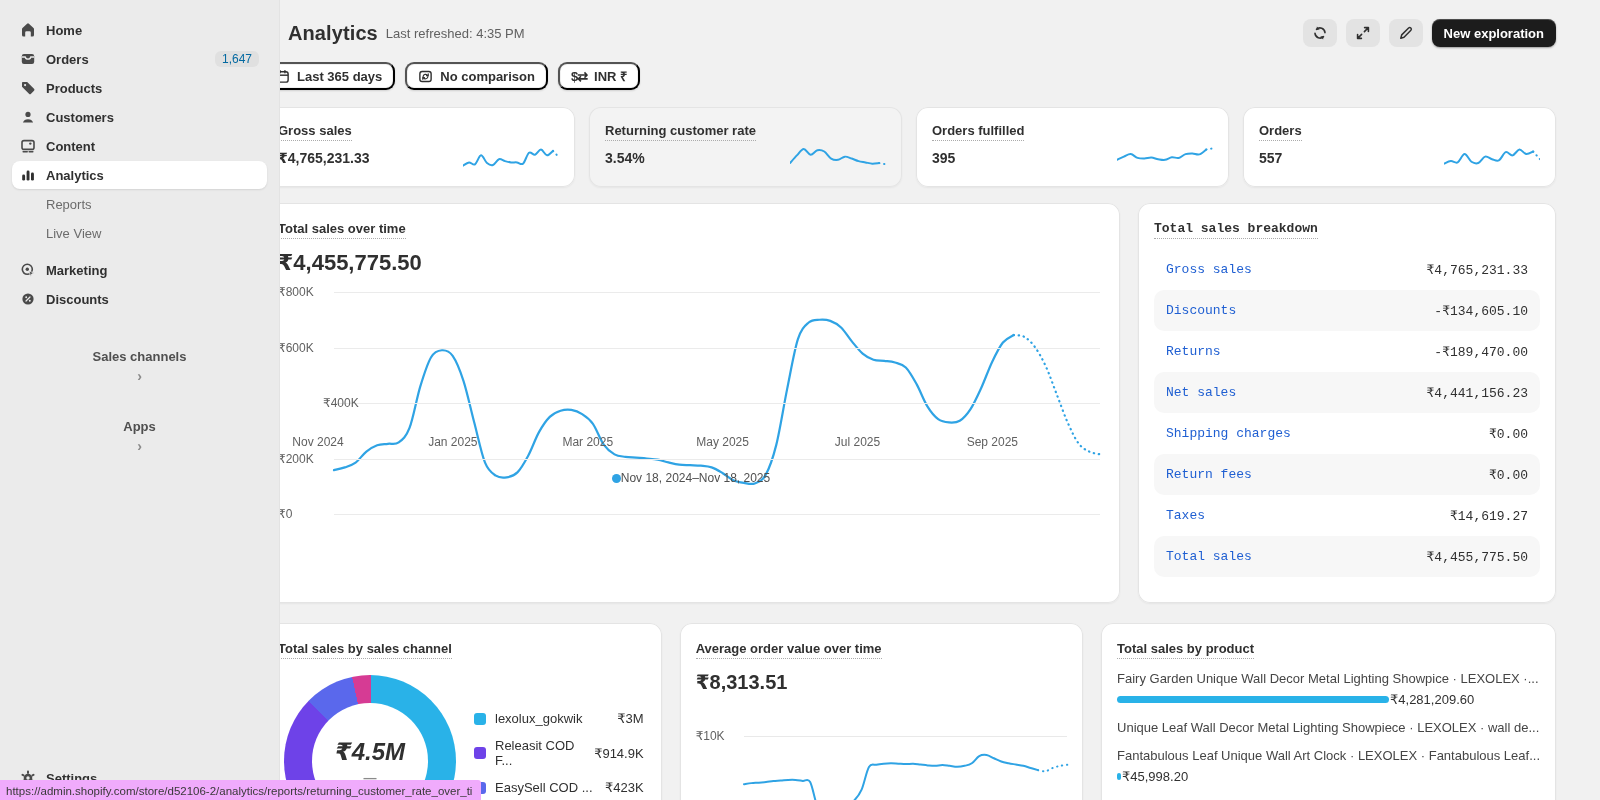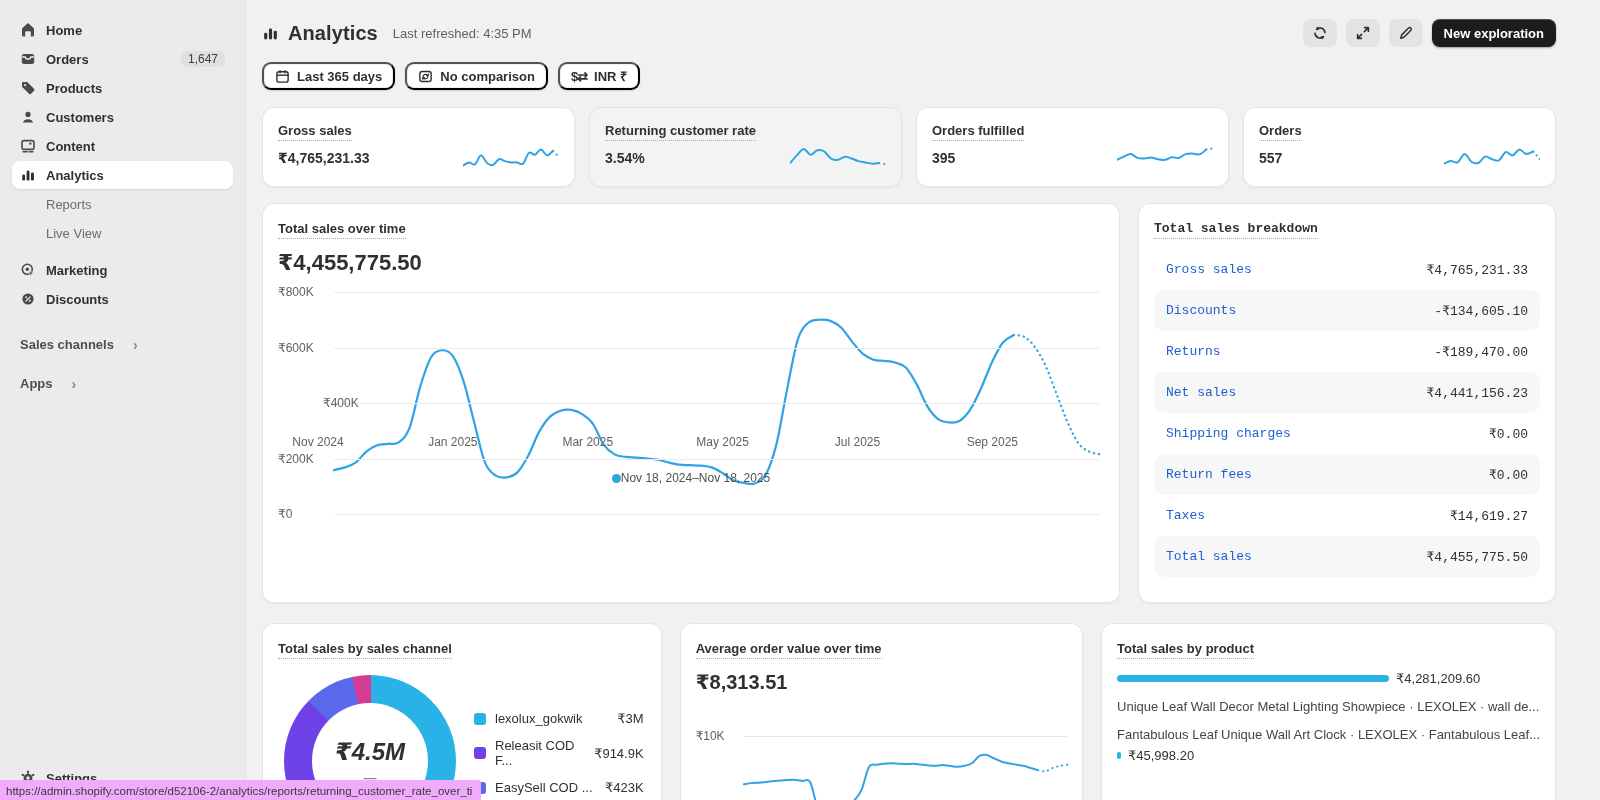--- a/index.html
+++ b/index.html
@@ -5,37 +5,37 @@
   * { margin:0; padding:0; box-sizing:border-box; }
   html,body { width:1600px; height:800px; }
   body {
     position:relative; overflow:hidden; background:#f1f1f1;
     font-family:"Liberation Sans","DejaVu Sans",sans-serif; color:#303030;
     -webkit-font-smoothing:antialiased;
   }
   svg { display:block; }
 
   
-  .sidebar { position:absolute; left:0; top:0; width:246px; height:100%; background:#ebebeb; border-right:1px solid #e3e3e3; padding-top:16px; z-index:2; }
+  .sidebar { position:absolute; left:0; top:0; width:280px; height:100%; background:#ebebeb; border-right:1px solid #e3e3e3; padding-top:16px; z-index:2; }
   .nav-item { display:flex; align-items:center; gap:10px; height:28px; margin:0 12px 1px; padding:0 8px; border-radius:8px; font-size:13px; font-weight:600; color:#303030; cursor:pointer; }
   .nav-item.active { background:#fff; box-shadow:0 1px 2px rgba(0,0,0,.10); }
   .nav-item .ico { width:16px; height:16px; flex:0 0 16px; display:flex; align-items:center; justify-content:center; }
-  .nav-badge { margin-left:auto; background:#e0e0e0; border-radius:6px; padding:1px 7px; font-size:12px; font-weight:500; color:#404040; }
+  .nav-badge { margin-left:auto; background:#e0e0e0; border-radius:6px; padding:1px 7px; font-size:12px; font-weight:500; color:#0369a1; }
   .nav-sub { display:flex; align-items:center; height:28px; margin:0 12px 1px; padding:0 8px 0 34px; border-radius:8px; font-size:13px; font-weight:500; color:#6b6b6b; cursor:pointer; }
   .nav-gap { height:8px; }
-  .nav-section { display:flex; align-items:center; gap:19px; margin:24px 20px 0; font-size:13px; font-weight:600; color:#4f4f4f; cursor:pointer; }
+  .nav-section { display:flex; align-items:center; gap:5px; margin:36px 20px 0; font-size:13px; font-weight:600; color:#4f4f4f; cursor:pointer;flex-direction:column; }
   .chev { font-size:14px; color:#8a8a8a; line-height:1; }
   .settings-row { position:absolute; left:20px; bottom:14px; display:flex; align-items:center; gap:10px; font-size:13px; font-weight:600; color:#303030; cursor:pointer; }
 
   
   .main { margin-left:246px; padding:16px 44px 0 16px; }
   .page-header { display:flex; align-items:center; height:34px; }
   .title-ico { margin-right:9px; display:flex; }
   .page-title { font-size:20px; font-weight:700; letter-spacing:.1px; }
-  .refreshed { margin-left:15px; font-size:13px; color:#616161; }
+  .refreshed { margin-left:8px; font-size:13px; color:#616161; }
   .actions { margin-left:auto; display:flex; align-items:center; gap:9px; }
   .icon-btn { width:34px; height:28px; border:none; border-radius:8px; background:#e3e3e3; display:flex; align-items:center; justify-content:center; cursor:pointer; }
   .cta-btn { height:28px; padding:0 12px; border:none; border-radius:8px; background:#1c1c1c; color:#fff; font-size:13px; font-weight:600; cursor:pointer; box-shadow:inset 0 1px 0 rgba(255,255,255,.22), 0 1px 2px rgba(0,0,0,.35); }
 
   .chips { margin-top:12px; display:flex; gap:10px; }
   .chip { display:inline-flex; align-items:center; gap:7px; height:28px; padding:0 11px; background:#fff; border-radius:9px; font-size:13px; font-weight:600; color:#303030; box-shadow:0 1px 2px rgba(0,0,0,.14), inset 0 0 0 1px rgba(0,0,0,.06); cursor:pointer; }
   .chip .cur { font-weight:700; letter-spacing:-1px; }
 
   .dotted { display:inline-block; width:fit-content; font-size:13px; font-weight:600; color:#303030; border-bottom:1.5px dotted #ababab; padding-bottom:2px; }
 
@@ -86,21 +86,21 @@
   .ch-legend-row .val { margin-left:auto; }
 
   .aov-chart { position:relative; margin-top:14px; height:120px; }
   .aov-grid-label { position:absolute; left:0; font-size:12px; color:#616161; transform:translateY(-50%); }
   .aov-grid { position:absolute; left:48px; right:0; height:1px; background:#e9e9e9; }
   .aov-svg { position:absolute; left:48px; right:0; top:0; height:120px; width:calc(100% - 48px); overflow:visible; }
 
   .prods { margin-top:12px; }
   .prod { margin-bottom:13px; }
   .prod-name { font-size:13px; color:#454545; white-space:nowrap; overflow:hidden; text-overflow:ellipsis; }
-  .prod-bar-row { display:flex; align-items:center; gap:7px; margin-top:6px; }
+  .prod-bar-row { display:flex; align-items:center; gap:1px; margin-top:6px; }
   .prod-bar { height:7px; border-radius:4px; }
   .prod-val { font-size:13px; color:#303030; white-space:nowrap; }
 
   
   .status-bar { position:absolute; left:0; bottom:0; z-index:5; background:#f0abfc; color:#383838; font-size:11.5px; line-height:14px; padding:4px 9px 2px 6px; max-width:530px; white-space:nowrap; overflow:hidden; border-top-right-radius:3px; }
 </style>
 </head>
 <body>
 
 <aside class="sidebar">
@@ -434,20 +434,21 @@
             <path d="M0,76.2C1.2250236742424243,76.02000000000001,4.900094696969697,75.37200000000001,7.350142045454546,75.12C9.800189393939394,74.868,12.250236742424244,74.868,14.700284090909092,74.68799999999999C17.15033143939394,74.50799999999998,19.60037878787879,74.328,22.050426136363637,74.04C24.500473484848484,73.75200000000001,26.950520833333336,73.21199999999999,29.400568181818183,72.96C31.85061553030303,72.708,34.300662878787875,72.708,36.75071022727273,72.528C39.20075757575758,72.34800000000001,41.65080492424242,71.988,44.10085227272727,71.88C46.550899621212125,71.77199999999999,49.00094696969697,71.69999999999999,51.45099431818182,71.88C53.90104166666667,72.06,56.351089015151516,72.6,58.80113636363637,72.96C61.25118371212122,73.32,63.70123106060606,69.72,66.1512784090909,74.04C68.60132575757575,78.36000000000001,71.05137310606061,93.66,73.50142045454545,98.88C75.9514678030303,104.1,78.40151515151516,104.45999999999998,80.8515625,105.35999999999999C83.30160984848484,106.25999999999999,85.7516571969697,104.99999999999999,88.20170454545455,104.27999999999999C90.65175189393939,103.55999999999999,93.10179924242425,102.3,95.5518465909091,101.04C98.00189393939394,99.78000000000002,100.4519412878788,98.16000000000001,102.90198863636364,96.72000000000001C105.35203598484848,95.28000000000002,107.80208333333334,94.92000000000002,110.25213068181819,92.4C112.70217803030303,89.88,115.15222537878789,87.17999999999999,117.60227272727273,81.6C120.05232007575758,76.02,122.50236742424242,63.05999999999999,124.95241477272727,58.91999999999999C127.40246212121211,54.77999999999999,129.85250946969697,57.29999999999998,132.3025568181818,56.75999999999999C134.75260416666666,56.22,137.20265151515153,55.932000000000016,139.65269886363637,55.680000000000014C142.10274621212122,55.42800000000001,144.55279356060606,55.24799999999998,147.0028409090909,55.24799999999998C149.45288825757575,55.24799999999998,151.90293560606062,55.53600000000001,154.35298295454547,55.680000000000014C156.8030303030303,55.82400000000002,159.25307765151516,56.11200000000001,161.703125,56.11200000000001C164.15317234848484,56.11200000000001,166.6032196969697,55.60800000000002,169.05326704545453,55.680000000000014C171.50331439393938,55.75200000000001,173.95336174242425,56.256,176.4034090909091,56.544C178.85345643939394,56.831999999999994,181.30350378787878,57.192000000000014,183.75355113636363,57.408000000000015C186.20359848484847,57.62400000000002,188.65364583333334,57.91200000000001,191.1036931818182,57.84000000000001C193.55374053030303,57.76800000000001,196.00378787878788,56.975999999999985,198.45383522727272,56.975999999999985C200.90388257575756,56.975999999999985,203.35392992424244,57.55200000000001,205.80397727272728,57.84000000000001C208.25402462121212,58.128000000000014,210.70407196969697,58.703999999999986,213.1541193181818,58.703999999999986C215.60416666666666,58.703999999999986,218.05421401515153,58.41600000000001,220.50426136363637,57.84000000000001C222.95430871212122,57.26400000000001,225.40435606060606,56.86799999999999,227.8544034090909,55.24799999999998C230.30445075757575,53.62799999999998,232.75449810606062,49.48799999999998,235.20454545454547,48.11999999999998C237.6545928030303,46.75199999999999,240.10464015151516,46.68,242.5546875,47.040000000000006C245.00473484848484,47.40000000000001,247.4547821969697,49.20000000000002,249.90482954545453,50.280000000000015C252.35487689393938,51.360000000000014,254.80492424242422,52.691999999999986,257.25497159090907,53.51999999999998C259.70501893939394,54.34799999999998,262.15506628787875,54.74399999999998,264.6051136363636,55.24799999999998C267.0551609848485,55.75199999999999,269.5052083333333,56.111999999999995,271.9552556818182,56.544C274.40530303030306,56.976,276.8553503787879,57.26400000000001,279.30539772727275,57.84000000000001C281.7554450757576,58.41600000000001,284.2054924242424,59.28,286.65553977272725,60C289.1055871212121,60.72,292.7806581439394,61.79999999999999,294.0056818181818,62.15999999999999" fill="none" stroke="#2fa3e4" stroke-width="2" stroke-linecap="round"></path>
             <path d="M294.0056818181818,62.15999999999999C295.23070549242425,62.33999999999999,298.9057765151515,63.6,301.3558238636364,63.24C303.80587121212125,62.88,306.2559185606061,60.9,308.70596590909093,60C311.15601325757575,59.1,313.6060606060606,58.38000000000001,316.05610795454544,57.84000000000001C318.50615530303025,57.30000000000001,322.18122632575756,56.94,323.40625,56.75999999999999" fill="none" stroke="#2fa3e4" stroke-width="2" stroke-linecap="round" stroke-dasharray="0.4 4.6"></path>
           </svg>
       </div>
     </div>
 
     <div class="card prod-card">
       <span class="dotted">Total sales by product</span>
       <div class="prods">
         <div class="prod">
+          <div class="prod-name">Fairy Garden Unique Wall Decor Metal Lighting Showpice · LEXOLEX ·...</div>
           <div class="prod-bar-row">
             <div class="prod-bar" style="width: 272px; background: rgb(41, 178, 232);"></div>
             <span class="prod-val">₹4,281,209.60</span>
           </div>
         </div>
         <div class="prod">
           <div class="prod-name">Unique Leaf Wall Decor Metal Lighting Showpiece · LEXOLEX · wall de...</div>
         </div>
         <div class="prod">
           <div class="prod-name">Fantabulous Leaf Unique Wall Art Clock · LEXOLEX · Fantabulous Leaf...</div>

